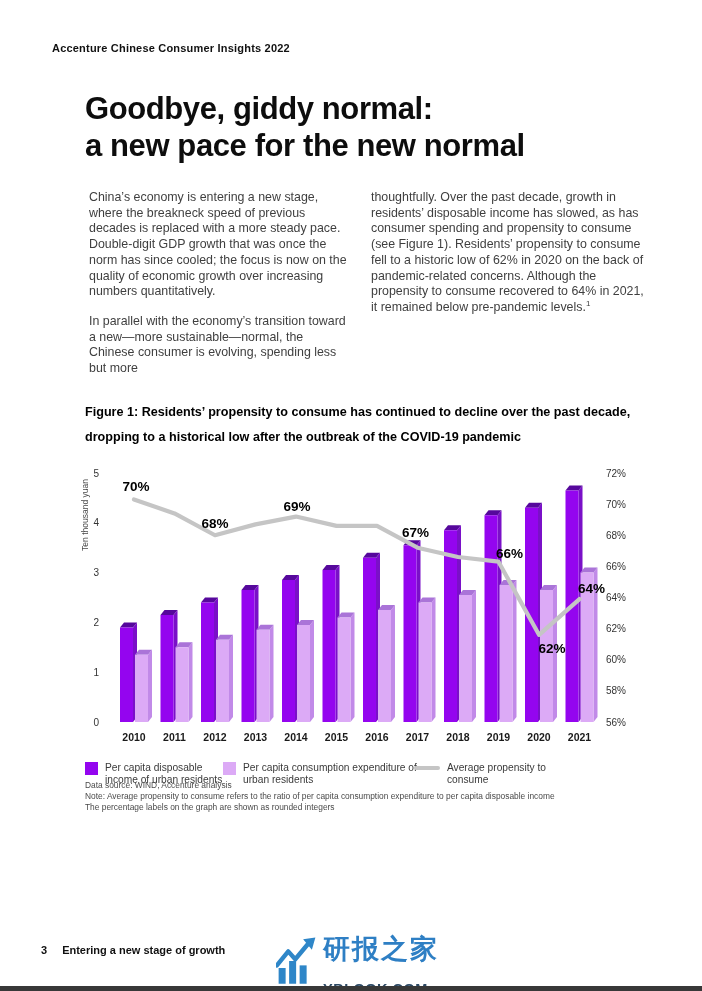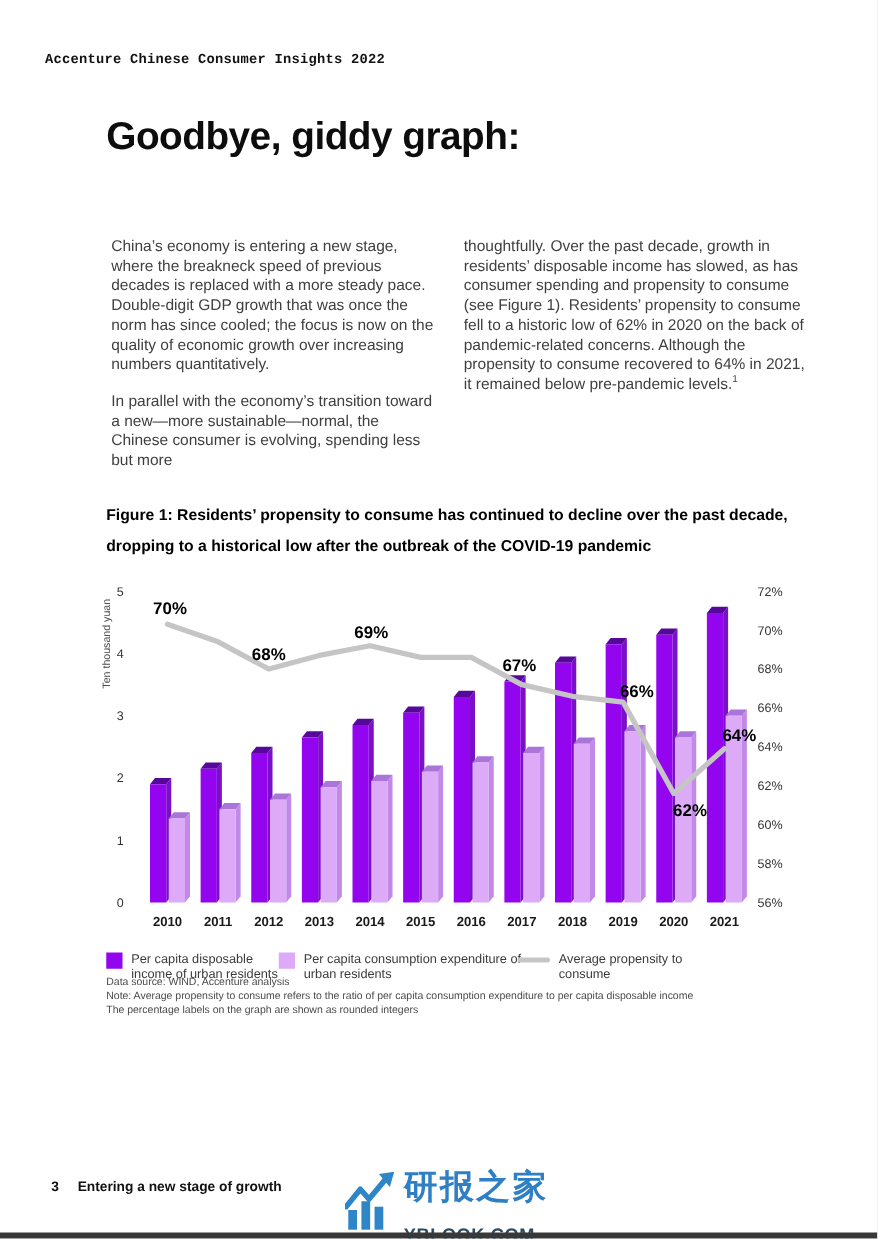--- a/index.html
+++ b/index.html
@@ -2,22 +2,22 @@
 <html><head>
 <meta charset="utf-8">
 <style>
   html,body { margin:0; padding:0; background:#e8e8e8; }
   .page {
     position:relative; width:702px; height:991px; margin:0 auto;
     background:#ffffff; overflow:hidden;
     font-family:"Liberation Sans", sans-serif; color:#1a1a1a;
   }
   .eyebrow {
-    position:absolute; left:36px; top:42px;
-    font-size:11px; font-weight:700; letter-spacing:0.2px; color:#111;font-family:Liberation Mono, monospace;
+    position:absolute; left:52px; top:42px;
+    font-size:11px; font-weight:700; letter-spacing:0.2px; color:#111;
   }
   .title {
     position:absolute; left:85px; top:90px; width:580px;
     font-size:31px; line-height:37px; font-weight:800;
     letter-spacing:-0.4px; color:#0d0d0d; margin:0;
   }
   .col { position:absolute; top:190px; font-size:12.4px; line-height:15.7px; color:#3f3f3f; }
   .col-left  { left:85px;  width:262px; }
   .col-right { left:367px; width:278px; }
   .col p { margin:0 0 14px 4px; }
@@ -56,21 +56,21 @@
   .wm-site { font-size:14.5px; line-height:16px; font-weight:700; color:#2c4964; letter-spacing:0.5px; margin-top:18px; }
   .bottom-strip { position:absolute; left:0; bottom:0; width:702px; height:5px; background:#383838; }
 </style>
 </head>
 <body>
 
 <div class="page">
 
   <div class="eyebrow">Accenture Chinese Consumer Insights 2022</div>
 
-  <h1 class="title"><span>Goodbye, giddy graph:</span><br></h1>
+  <h1 class="title"><span>Goodbye, giddy normal:</span><br><span>a new pace for the new normal</span></h1>
 
   <div class="col col-left">
     <p>China’s economy is entering a new stage, where the breakneck speed of previous decades is replaced with a more steady pace. Double-digit GDP growth that was once the norm has since cooled; the focus is now on the quality of economic growth over increasing numbers quantitatively.</p>
     <p>In parallel with the economy’s transition toward a new—more sustainable—normal, the Chinese consumer is evolving, spending less but more</p>
   </div>
 
   <div class="col col-right">
     <p><span>thoughtfully. Over the past decade, growth in residents’ disposable income has slowed, as has consumer spending and propensity to consume (see Figure 1). Residents’ propensity to consume fell to a historic low of 62% in 2020 on the back of pandemic-related concerns. Although the propensity to consume recovered to 64% in 2021, it remained below pre-pandemic levels.</span><sup>1</sup></p>
   </div>
 

